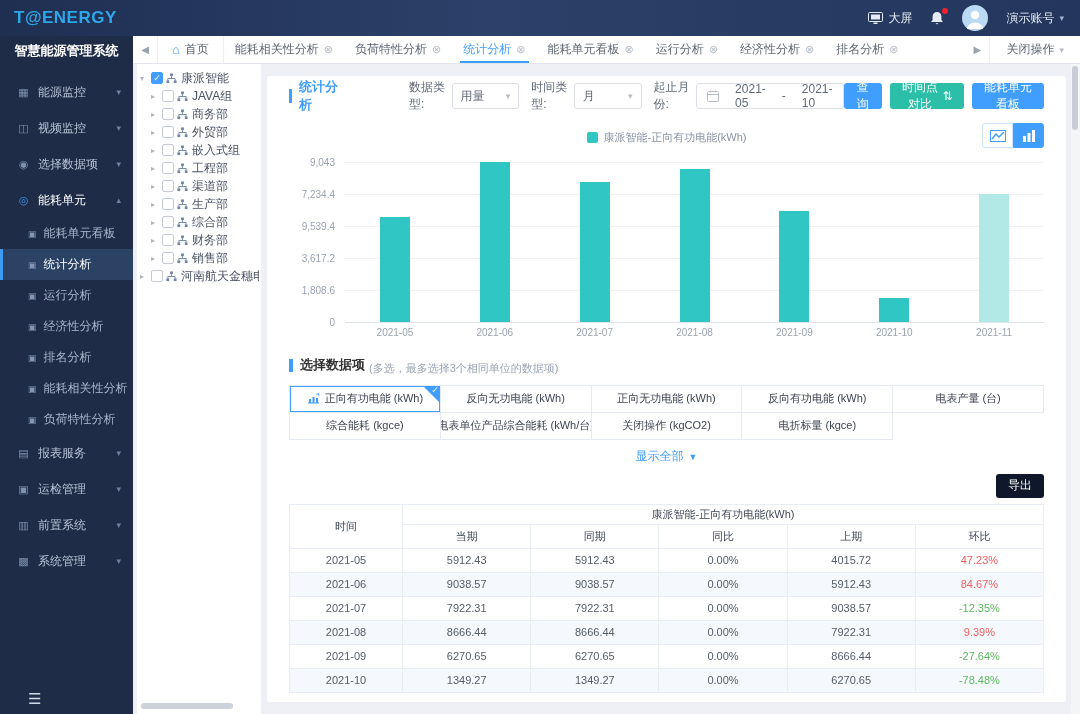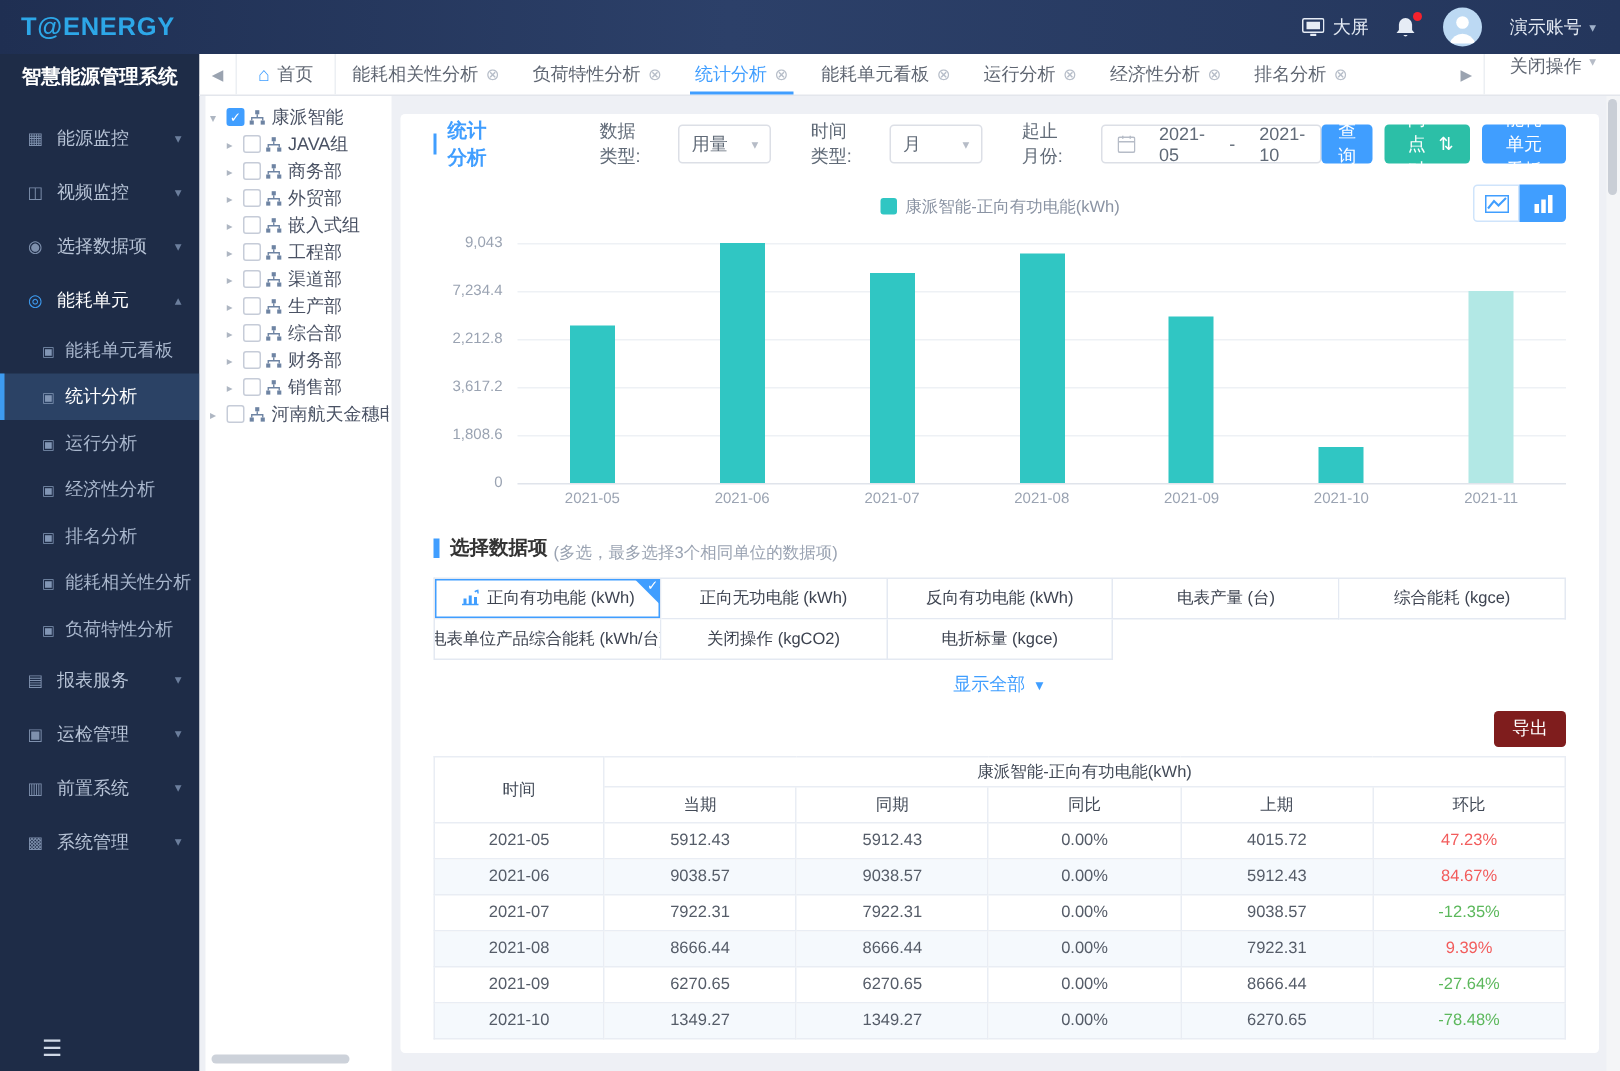--- a/index.html
+++ b/index.html
@@ -39,21 +39,21 @@
   .tabbar { height:28px; background:#fff; border-bottom:1px solid #e3e6ec; display:flex; align-items:center; font-size:12px; color:#5f6672; flex:none; }
   .tab-nav-arrow { width:24px; text-align:center; color:#9aa3b0; cursor:pointer; font-size:10px; }
   .home-tab { display:flex; align-items:center; gap:5px; padding:0 14px; border-left:1px solid #eceff3; border-right:1px solid #eceff3; height:100%; cursor:pointer; }
   .home-icon { color:#409eff; font-size:13px; }
   .tabs { display:flex; height:100%; }
   .tab { display:flex; align-items:center; gap:5px; padding:0 11px; height:100%; position:relative; cursor:pointer; white-space:nowrap; }
   .tab .close { color:#b7bec9; font-size:11px; }
   .tab.active { color:#409eff; }
   .tab.active::after { content:""; position:absolute; left:8px; right:8px; bottom:0; height:2px; background:#409eff; }
   .tab-right { margin-left:auto; display:flex; align-items:center; height:100%; }
-  .close-ops { border-left:1px solid #eceff3; padding:0 16px; height:100%; display:flex; align-items:flex-start; gap:5px; color:#5f6672; cursor:pointer; }
+  .close-ops { border-left:1px solid #eceff3; padding:0 16px; height:100%; display:flex; align-items:center; gap:5px; color:#5f6672; cursor:pointer; }
   .co-caret { color:#b6bcc7; font-size:9px; }
 
   
   .content { flex:1; display:flex; min-height:0; position:relative; background:#eef0f5; }
   .tree-panel { width:124px; background:#fff; margin-left:4px; font-size:12px; color:#4a5264; overflow:hidden; display:flex; flex-direction:column; flex:none; }
   .tree { padding:5px 2px 0 3px; flex:1; overflow:hidden; }
   .tree-row { display:flex; align-items:center; height:18px; white-space:nowrap; cursor:pointer; overflow:hidden; }
   .tree-children { margin-left:11px; }
   .caret { width:10px; color:#aeb6c2; font-size:8px; flex:none; }
   .cb { width:12px; height:12px; border:1px solid #c6ccd8; border-radius:2px; margin:0 3px 0 1px; background:#fff; flex:none; font-size:9px; line-height:11px; text-align:center; color:#fff; }
@@ -62,21 +62,21 @@
   .tree-label { overflow:hidden; }
   .h-scrollbar { height:8px; position:relative; margin:2px 0 4px; flex:none; }
   .h-thumb { position:absolute; left:4px; top:1px; width:92px; height:6px; background:#cdd2da; border-radius:3px; }
 
   .main-panel { flex:1; background:#fff; margin:12px 14px 12px 6px; border-radius:3px; padding:0 22px; overflow:hidden; display:flex; flex-direction:column; }
 
   
   .filter-bar { height:40px; display:flex; align-items:center; flex:none; }
   .page-title { display:flex; align-items:center; font-size:13px; color:#409eff; font-weight:bold; }
   .page-title::before { content:""; width:4px; height:14px; background:#409eff; margin-right:7px; }
-  .filter-fields { margin-left:70px; display:flex; align-items:center; gap:20px; color:#606a77; }
+  .filter-fields { margin-left:70px; display:flex; align-items:center; gap:6px; color:#606a77; }
   .f-label { margin-left:6px; }
   .select-box { width:88px; height:26px; border:1px solid #dcdfe6; border-radius:3px; display:flex; align-items:center; justify-content:space-between; padding:0 8px; color:#606a77; cursor:pointer; background:#fff; }
   .sel-caret { color:#b6bcc7; font-size:9px; }
   .date-box { height:26px; border:1px solid #dcdfe6; border-radius:3px; display:flex; align-items:center; padding:0 10px; gap:16px; color:#606a77; background:#fff; }
   .cal-icon { display:flex; color:#b6bcc7; }
   .btns { margin-left:auto; display:flex; gap:8px; }
   .btn { height:26px; border-radius:3px; color:#fff; display:flex; align-items:center; gap:4px; padding:0 11px; font-size:12px; border:none; cursor:pointer; }
   .btn-blue { background:#409eff; }
   .btn-teal { background:#2cbfa7; }
 
@@ -109,21 +109,21 @@
   .chip { height:27px; border-right:1px solid #e4e9f2; border-bottom:1px solid #e4e9f2; display:flex; align-items:center; justify-content:center; gap:5px; color:#3d4350; font-size:11px; position:relative; background:#fff; cursor:pointer; overflow:hidden; white-space:nowrap; }
   .chip.selected { box-shadow:inset 0 0 0 1px #409eff; }
   .chip.selected::after { content:""; position:absolute; top:0; right:0; border-top:17px solid #409eff; border-left:17px solid transparent; }
   .chip-check { position:absolute; top:-1px; right:1px; color:#fff; font-size:9px; z-index:1; }
   .chip-icon { display:flex; color:#409eff; }
   .show-all { height:30px; display:flex; align-items:center; justify-content:center; color:#409eff; gap:5px; margin-top:2px; cursor:pointer; flex:none; }
   .sa-caret { font-size:9px; }
 
   
   .export-row { display:flex; justify-content:flex-end; margin:2px 0 6px; flex:none; }
-  .export-btn { background:#7f1d1d; color:#fff; border-radius:3px; height:24px; padding:0 12px; display:flex; align-items:center; border:none; font-size:12px; cursor:pointer; }
+  .export-btn { background:#0f172a; color:#fff; border-radius:3px; height:24px; padding:0 12px; display:flex; align-items:center; border:none; font-size:12px; cursor:pointer; }
   table { width:100%; border-collapse:collapse; font-size:11px; color:#555c68; table-layout:fixed; }
   th,td { border:1px solid #e9edf4; height:24px; text-align:center; font-weight:normal; overflow:hidden; }
   th.group { height:20px; color:#424a57; }
   th.time-col { width:15%; color:#424a57; }
   thead th { color:#424a57; background:#fff; }
   tbody tr:nth-child(even) { background:#f5f9fd; }
   td.mom-up { color:#f25c5c; }
   td.mom-down { color:#5cb85c; }
 
   
@@ -519,21 +519,21 @@
                     <rect x="10" y="0" width="3" height="12" fill="#fff"></rect>
                   </svg>
               </span>
             </span>
           </div>
           <div class="chart">
             <div class="y-axis">
                 <span class="ytick" style="top: 100%;">0</span>
                 <span class="ytick" style="top: 80%;">1,808.6</span>
                 <span class="ytick" style="top: 60%;">3,617.2</span>
-                <span class="ytick" style="top: 40%;">2,212.8</span>
+                <span class="ytick" style="top: 40%;">9,539.4</span>
                 <span class="ytick" style="top: 20%;">7,234.4</span>
                 <span class="ytick" style="top: 0%;">9,043</span>
               </div>
             <div class="plot">
                 <div class="gridline base" style="top: 100%;"></div>
                 <div class="gridline" style="top: 80%;"></div>
                 <div class="gridline" style="top: 60%;"></div>
                 <div class="gridline" style="top: 40%;"></div>
                 <div class="gridline" style="top: 20%;"></div>
                 <div class="gridline" style="top: 0%;"></div>
@@ -582,20 +582,23 @@
                   <svg width="13" height="11" viewBox="0 0 13 11">
                     <path d="M1 10h11" stroke="#409eff"></path>
                     <rect x="2" y="6" width="2" height="4" fill="#409eff"></rect>
                     <rect x="5.5" y="4" width="2" height="6" fill="#409eff"></rect>
                     <rect x="9" y="5" width="2" height="5" fill="#409eff"></rect>
                     <path d="M9.5 1.5l2-1 .2 2.2" fill="none" stroke="#409eff"></path>
                   </svg>
                 </span>
                 <span>正向有功电能 (kWh)</span>
                 <span class="chip-check">✓</span>
+              </div>
+              <div class="chip">
+                <span>反向无功电能 (kWh)</span>
               </div>
               <div class="chip">
                 <span>正向无功电能 (kWh)</span>
               </div>
               <div class="chip">
                 <span>反向有功电能 (kWh)</span>
               </div>
               <div class="chip">
                 <span>电表产量 (台)</span>
               </div>

